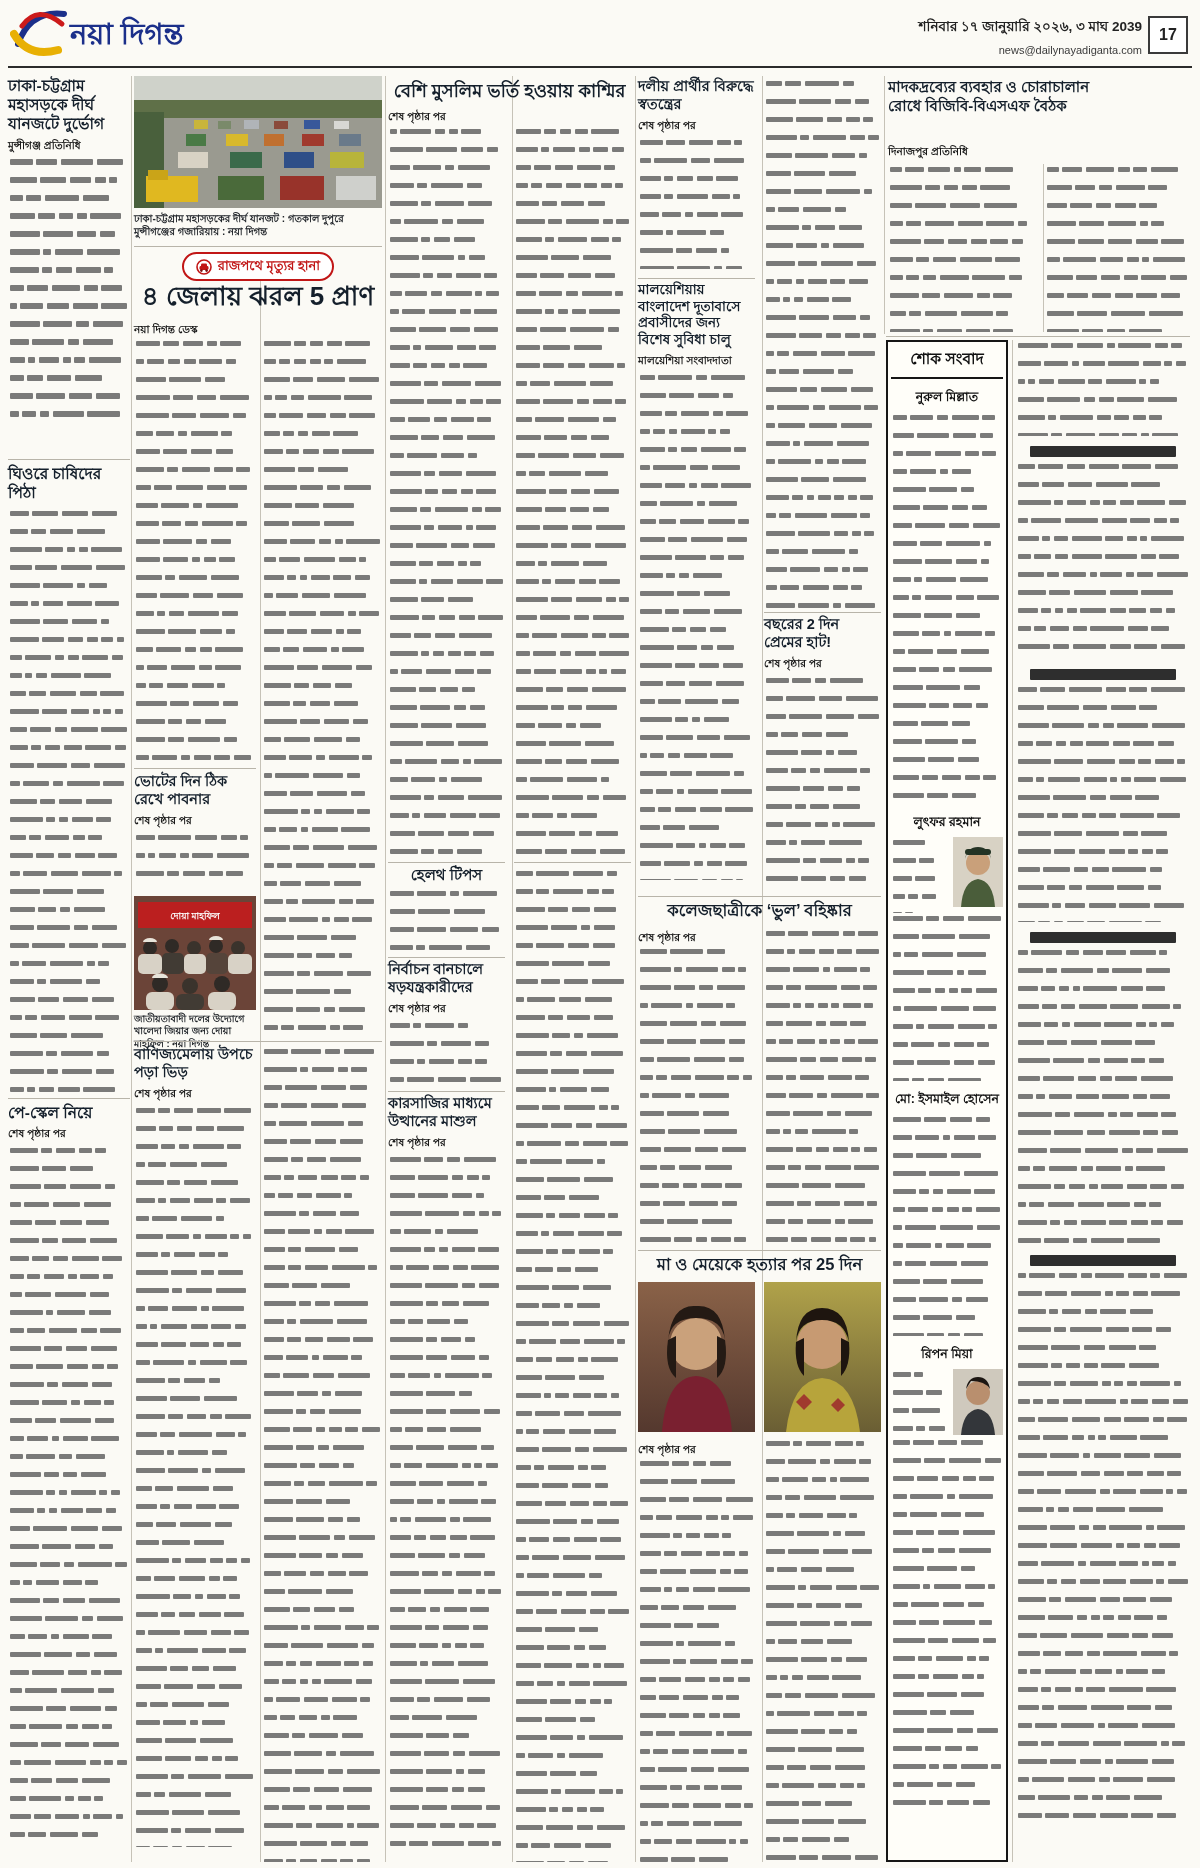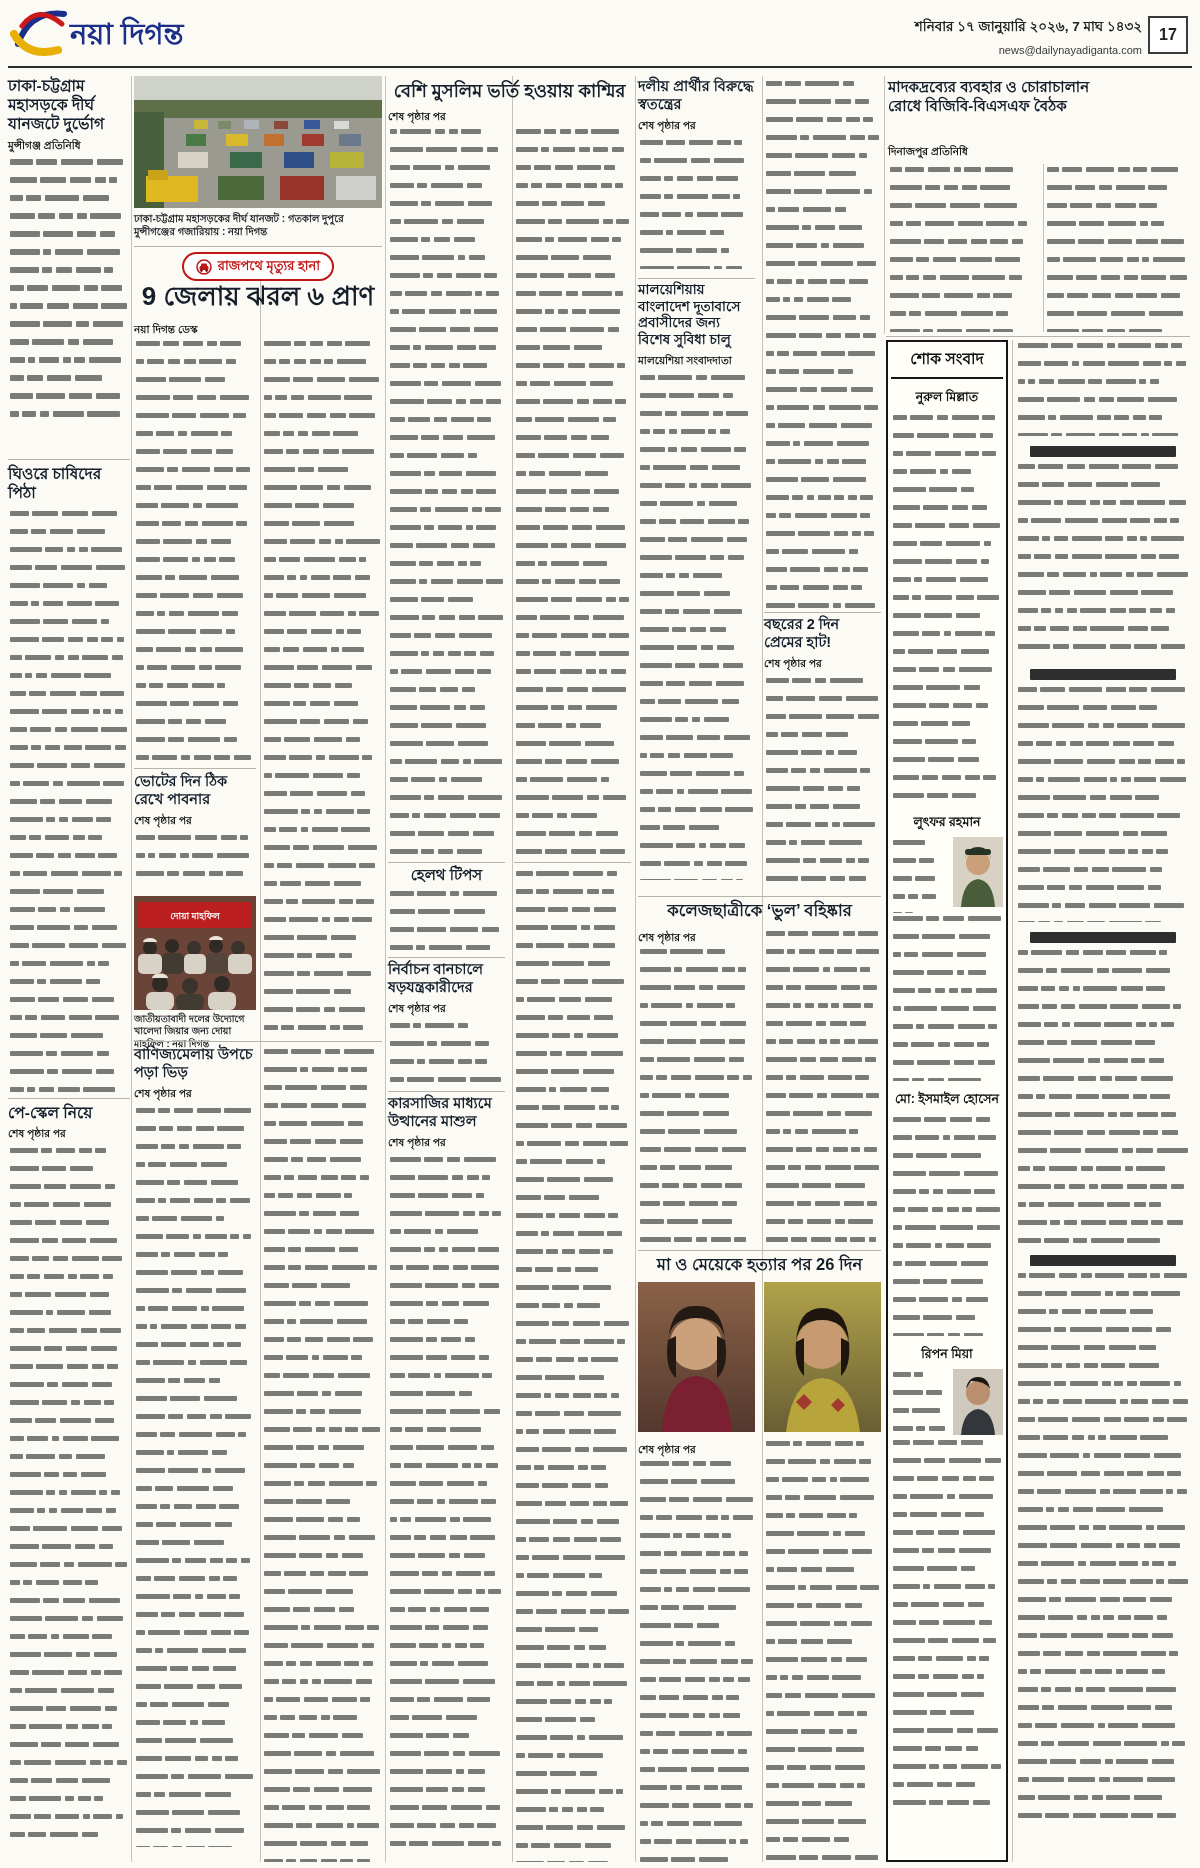--- a/index.html
+++ b/index.html
@@ -41,21 +41,21 @@
   <svg width="210" height="58" viewBox="0 0 210 58">
     <g fill="none" stroke-linecap="round">
       <path d="M8 40 Q20 6 54 10" stroke="#1b2f8a" stroke-width="6"></path>
       <path d="M4 30 Q18 54 48 46" stroke="#e8b004" stroke-width="8"></path>
       <path d="M12 22 Q28 0 52 20" stroke="#cc1a1a" stroke-width="5"></path>
     </g>
     <text x="60" y="40" font-size="29" font-weight="bold" fill="#1b2f8a">নয়া দিগন্ত</text>
   </svg>
 </div>
 <div class="headmeta">
-  <div class="date">শনিবার ১৭ জানুয়ারি ২০২৬, 7 মাঘ ১৪৩২</div>
+  <div class="date">শনিবার ১৭ জানুয়ারি ২০২৬, ৩ মাঘ 2039</div>
   <div class="mail">news@dailynayadiganta.com</div>
 </div>
 <div class="pagebox">17</div>
 <div class="headrule"></div>
 
 <div class="vr" style="left:131px;top:76px;height:1786px;"></div>
 <div class="vr" style="left:260px;top:252px;height:1610px;"></div>
 <div class="vr" style="left:385px;top:76px;height:1786px;"></div>
 <div class="vr" style="left:512px;top:76px;height:1786px;"></div>
 <div class="vr" style="left:635px;top:76px;height:1786px;"></div>
@@ -121,21 +121,21 @@
     <svg width="16" height="16" viewBox="0 0 16 16">
       <circle cx="8" cy="8" r="7" fill="none" stroke="#c11616" stroke-width="1.6"></circle>
       <rect x="3.5" y="7" width="9" height="4" rx="1.4" fill="#c11616"></rect>
       <rect x="5" y="4.6" width="6" height="3.4" rx="1.2" fill="#c11616"></rect>
       <circle cx="5.4" cy="11.6" r="1.3" fill="#7a0d0d"></circle>
         <circle cx="10.6" cy="11.6" r="1.3" fill="#7a0d0d"></circle>
     </svg>
     <span>রাজপথে মৃত্যুর হানা</span>
   </span>
 </div>
-<div class="abs hl center" style="left:134px;top:280px;width:248px;font-size:26px;">9 জেলায় ঝরল ৬ প্রাণ</div>
+<div class="abs hl center" style="left:134px;top:280px;width:248px;font-size:26px;">৪ জেলায় ঝরল 5 প্রাণ</div>
 <div class="abs byline" style="left:134px;top:318px;width:120px;">নয়া দিগন্ত ডেস্ক</div>
 <div class="abs sim" style="left:134px;top:338px;width:120px;height:428px;"><span style="width: 24px;"></span><span style="width: 16px;"></span><span style="width: 20px;"></span><span style="width: 10px;"></span><span style="width: 21px;"></span><span style="width: 8px;"></span><span style="width: 17px;"></span><span style="width: 12px;"></span><span style="width: 12px;"></span><span style="width: 23px;"></span><span style="width: 10px;"></span><span style="width: 30px;"></span><span style="width: 32px;"></span><span style="width: 20px;"></span><span style="width: 34px;"></span><span style="width: 20px;"></span><span style="width: 19px;"></span><span style="width: 29px;"></span><span style="width: 33px;"></span><span style="width: 24px;"></span><span style="width: 29px;"></span><span style="width: 13px;"></span><span style="width: 17px;"></span><span style="width: 18px;"></span><span style="width: 9px;"></span><span style="width: 27px;"></span><span style="width: 11px;"></span><span style="width: 24px;"></span><span style="width: 24px;"></span><span style="width: 21px;"></span><span style="width: 17px;"></span><span style="width: 28px;"></span><span style="width: 11px;"></span><span style="width: 28px;"></span><span style="width: 19px;"></span><span style="width: 14px;"></span><span style="width: 15px;"></span><span style="width: 18px;"></span><span style="width: 27px;"></span><span style="width: 19px;"></span><span style="width: 18px;"></span><span style="width: 22px;"></span><span style="width: 28px;"></span><span style="width: 9px;"></span><span style="width: 32px;"></span><span style="width: 23px;"></span><span style="width: 19px;"></span><span style="width: 13px;"></span><span style="width: 31px;"></span><span style="width: 11px;"></span><span style="width: 24px;"></span><span style="width: 29px;"></span><span style="width: 11px;"></span><span style="width: 20px;"></span><span style="width: 24px;"></span><span style="width: 25px;"></span><span style="width: 8px;"></span><span style="width: 12px;"></span><span style="width: 16px;"></span><span style="width: 26px;"></span><span style="width: 10px;"></span><span style="width: 28px;"></span><span style="width: 28px;"></span><span style="width: 21px;"></span><span style="width: 29px;"></span><span style="width: 20px;"></span><span style="width: 26px;"></span><span style="width: 18px;"></span><span style="width: 8px;"></span><span style="width: 15px;"></span><span style="width: 31px;"></span><span style="width: 16px;"></span><span style="width: 29px;"></span><span style="width: 28px;"></span><span style="width: 22px;"></span><span style="width: 9px;"></span><span style="width: 17px;"></span><span style="width: 25px;"></span><span style="width: 11px;"></span><span style="width: 12px;"></span><span style="width: 28px;"></span><span style="width: 8px;"></span><span style="width: 20px;"></span><span style="width: 24px;"></span><span style="width: 13px;"></span><span style="width: 26px;"></span><span style="width: 10px;"></span><span style="width: 14px;"></span><span style="width: 21px;"></span><span style="width: 22px;"></span><span style="width: 8px;"></span><span style="width: 31px;"></span><span style="width: 19px;"></span><span style="width: 26px;"></span><span style="width: 15px;"></span><span style="width: 29px;"></span><span style="width: 14px;"></span><span style="width: 15px;"></span><span style="width: 21px;"></span><span style="width: 29px;"></span><span style="width: 16px;"></span><span style="width: 32px;"></span><span style="width: 13px;"></span><span style="width: 13px;"></span><span style="width: 25px;"></span><span style="width: 9px;"></span><span style="width: 17px;"></span><span style="width: 16px;"></span><span style="width: 17px;"></span></div>
 <div class="abs sim" style="left:262px;top:338px;width:120px;height:698px;"><span style="width: 27px;"></span><span style="width: 12px;"></span><span style="width: 13px;"></span><span style="width: 15px;"></span><span style="width: 25px;"></span><span style="width: 12px;"></span><span style="width: 11px;"></span><span style="width: 12px;"></span><span style="width: 11px;"></span><span style="width: 9px;"></span><span style="width: 29px;"></span><span style="width: 26px;"></span><span style="width: 20px;"></span><span style="width: 28px;"></span><span style="width: 30px;"></span><span style="width: 8px;"></span><span style="width: 12px;"></span><span style="width: 13px;"></span><span style="width: 33px;"></span><span style="width: 28px;"></span><span style="width: 12px;"></span><span style="width: 24px;"></span><span style="width: 19px;"></span><span style="width: 16px;"></span><span style="width: 26px;"></span><span style="width: 16px;"></span><span style="width: 11px;"></span><span style="width: 10px;"></span><span style="width: 18px;"></span><span style="width: 25px;"></span><span style="width: 19px;"></span><span style="width: 13px;"></span><span style="width: 16px;"></span><span style="width: 16px;"></span><span style="width: 32px;"></span><span style="width: 31px;"></span><span style="width: 16px;"></span><span style="width: 30px;"></span><span style="width: 33px;"></span><span style="width: 23px;"></span><span style="width: 13px;"></span><span style="width: 27px;"></span><span style="width: 28px;"></span><span style="width: 24px;"></span><span style="width: 31px;"></span><span style="width: 25px;"></span><span style="width: 28px;"></span><span style="width: 30px;"></span><span style="width: 23px;"></span><span style="width: 25px;"></span><span style="width: 12px;"></span><span style="width: 8px;"></span><span style="width: 34px;"></span><span style="width: 12px;"></span><span style="width: 21px;"></span><span style="width: 31px;"></span><span style="width: 17px;"></span><span style="width: 7px;"></span><span style="width: 20px;"></span><span style="width: 9px;"></span><span style="width: 7px;"></span><span style="width: 19px;"></span><span style="width: 18px;"></span><span style="width: 15px;"></span><span style="width: 9px;"></span><span style="width: 22px;"></span><span style="width: 28px;"></span><span style="width: 32px;"></span><span style="width: 22px;"></span><span style="width: 27px;"></span><span style="width: 24px;"></span><span style="width: 8px;"></span><span style="width: 20px;"></span><span style="width: 20px;"></span><span style="width: 20px;"></span><span style="width: 21px;"></span><span style="width: 8px;"></span><span style="width: 14px;"></span><span style="width: 16px;"></span><span style="width: 16px;"></span><span style="width: 24px;"></span><span style="width: 8px;"></span><span style="width: 22px;"></span><span style="width: 30px;"></span><span style="width: 21px;"></span><span style="width: 30px;"></span><span style="width: 16px;"></span><span style="width: 27px;"></span><span style="width: 15px;"></span><span style="width: 18px;"></span><span style="width: 17px;"></span><span style="width: 26px;"></span><span style="width: 13px;"></span><span style="width: 20px;"></span><span style="width: 24px;"></span><span style="width: 33px;"></span><span style="width: 20px;"></span><span style="width: 25px;"></span><span style="width: 15px;"></span><span style="width: 17px;"></span><span style="width: 26px;"></span><span style="width: 28px;"></span><span style="width: 14px;"></span><span style="width: 22px;"></span><span style="width: 23px;"></span><span style="width: 9px;"></span><span style="width: 30px;"></span><span style="width: 10px;"></span><span style="width: 8px;"></span><span style="width: 34px;"></span><span style="width: 30px;"></span><span style="width: 13px;"></span><span style="width: 23px;"></span><span style="width: 23px;"></span><span style="width: 30px;"></span><span style="width: 14px;"></span><span style="width: 34px;"></span><span style="width: 9px;"></span><span style="width: 8px;"></span><span style="width: 28px;"></span><span style="width: 13px;"></span><span style="width: 12px;"></span><span style="width: 18px;"></span><span style="width: 7px;"></span><span style="width: 26px;"></span><span style="width: 29px;"></span><span style="width: 26px;"></span><span style="width: 16px;"></span><span style="width: 31px;"></span><span style="width: 29px;"></span><span style="width: 10px;"></span><span style="width: 15px;"></span><span style="width: 28px;"></span><span style="width: 28px;"></span><span style="width: 16px;"></span><span style="width: 13px;"></span><span style="width: 21px;"></span><span style="width: 25px;"></span><span style="width: 27px;"></span><span style="width: 19px;"></span><span style="width: 12px;"></span><span style="width: 33px;"></span><span style="width: 14px;"></span><span style="width: 18px;"></span><span style="width: 22px;"></span><span style="width: 29px;"></span><span style="width: 8px;"></span><span style="width: 15px;"></span><span style="width: 20px;"></span><span style="width: 30px;"></span><span style="width: 30px;"></span><span style="width: 25px;"></span><span style="width: 30px;"></span><span style="width: 15px;"></span><span style="width: 19px;"></span><span style="width: 13px;"></span><span style="width: 30px;"></span><span style="width: 13px;"></span><span style="width: 29px;"></span><span style="width: 24px;"></span><span style="width: 29px;"></span><span style="width: 34px;"></span><span style="width: 17px;"></span><span style="width: 29px;"></span><span style="width: 24px;"></span><span style="width: 11px;"></span><span style="width: 26px;"></span><span style="width: 14px;"></span><span style="width: 13px;"></span><span style="width: 28px;"></span><span style="width: 10px;"></span><span style="width: 20px;"></span></div>
 
 <div class="hr" style="left:134px;top:768px;width:122px;"></div>
 <div class="abs" style="left:134px;top:773px;width:121px;">
   <div class="hl" style="font-size:14.5px;">ভোটের দিন ঠিক রেখে পাবনার</div>
   <div class="byline">শেষ পৃষ্ঠার পর</div>
   <div class="sim" style="height:56px;"><span style="width: 19px;"></span><span style="width: 33px;"></span><span style="width: 22px;"></span><span style="width: 16px;"></span><span style="width: 8px;"></span><span style="width: 9px;"></span><span style="width: 7px;"></span><span style="width: 17px;"></span><span style="width: 9px;"></span><span style="width: 21px;"></span><span style="width: 32px;"></span><span style="width: 28px;"></span><span style="width: 12px;"></span><span style="width: 22px;"></span><span style="width: 14px;"></span><span style="width: 17px;"></span></div>
 </div>
@@ -222,21 +222,21 @@
   <div class="sim" style="height:212px;"><span style="width: 23px;"></span><span style="width: 19px;"></span><span style="width: 11px;"></span><span style="width: 33px;"></span><span style="width: 17px;"></span><span style="width: 29px;"></span><span style="width: 23px;"></span><span style="width: 32px;"></span><span style="width: 20px;"></span><span style="width: 33px;"></span><span style="width: 28px;"></span><span style="width: 21px;"></span><span style="width: 12px;"></span><span style="width: 17px;"></span><span style="width: 20px;"></span><span style="width: 22px;"></span><span style="width: 32px;"></span><span style="width: 21px;"></span><span style="width: 8px;"></span><span style="width: 19px;"></span><span style="width: 22px;"></span><span style="width: 15px;"></span><span style="width: 10px;"></span><span style="width: 33px;"></span><span style="width: 10px;"></span><span style="width: 34px;"></span><span style="width: 21px;"></span><span style="width: 15px;"></span><span style="width: 13px;"></span><span style="width: 26px;"></span><span style="width: 11px;"></span><span style="width: 19px;"></span><span style="width: 27px;"></span><span style="width: 17px;"></span><span style="width: 25px;"></span><span style="width: 13px;"></span><span style="width: 8px;"></span><span style="width: 32px;"></span><span style="width: 20px;"></span><span style="width: 8px;"></span><span style="width: 24px;"></span><span style="width: 33px;"></span><span style="width: 34px;"></span><span style="width: 13px;"></span><span style="width: 22px;"></span><span style="width: 9px;"></span><span style="width: 11px;"></span><span style="width: 32px;"></span><span style="width: 25px;"></span><span style="width: 15px;"></span><span style="width: 17px;"></span></div>
 </div>
 
 <div class="hr" style="left:638px;top:896px;width:243px;"></div>
 <div class="abs hl center" style="left:638px;top:900px;width:243px;font-size:16.5px;">কলেজছাত্রীকে ‘ভুল’ বহিষ্কার</div>
 <div class="abs byline" style="left:638px;top:926px;">শেষ পৃষ্ঠার পর</div>
 <div class="abs sim" style="left:638px;top:946px;width:117px;height:300px;"><span style="width: 27px;"></span><span style="width: 33px;"></span><span style="width: 18px;"></span><span style="width: 31px;"></span><span style="width: 8px;"></span><span style="width: 32px;"></span><span style="width: 13px;"></span><span style="width: 8px;"></span><span style="width: 31px;"></span><span style="width: 21px;"></span><span style="width: 14px;"></span><span style="width: 28px;"></span><span style="width: 8px;"></span><span style="width: 31px;"></span><span style="width: 7px;"></span><span style="width: 26px;"></span><span style="width: 9px;"></span><span style="width: 27px;"></span><span style="width: 27px;"></span><span style="width: 15px;"></span><span style="width: 26px;"></span><span style="width: 24px;"></span><span style="width: 29px;"></span><span style="width: 25px;"></span><span style="width: 16px;"></span><span style="width: 14px;"></span><span style="width: 33px;"></span><span style="width: 31px;"></span><span style="width: 15px;"></span><span style="width: 13px;"></span><span style="width: 11px;"></span><span style="width: 20px;"></span><span style="width: 29px;"></span><span style="width: 12px;"></span><span style="width: 9px;"></span><span style="width: 9px;"></span><span style="width: 29px;"></span><span style="width: 10px;"></span><span style="width: 30px;"></span><span style="width: 24px;"></span><span style="width: 32px;"></span><span style="width: 26px;"></span><span style="width: 25px;"></span><span style="width: 32px;"></span><span style="width: 33px;"></span><span style="width: 21px;"></span><span style="width: 27px;"></span><span style="width: 23px;"></span><span style="width: 24px;"></span><span style="width: 17px;"></span><span style="width: 15px;"></span><span style="width: 22px;"></span><span style="width: 27px;"></span><span style="width: 19px;"></span><span style="width: 17px;"></span><span style="width: 14px;"></span><span style="width: 21px;"></span><span style="width: 17px;"></span><span style="width: 20px;"></span><span style="width: 22px;"></span><span style="width: 29px;"></span><span style="width: 15px;"></span><span style="width: 24px;"></span><span style="width: 31px;"></span><span style="width: 30px;"></span><span style="width: 31px;"></span><span style="width: 18px;"></span><span style="width: 11px;"></span><span style="width: 20px;"></span><span style="width: 12px;"></span></div>
 <div class="abs sim" style="left:764px;top:928px;width:117px;height:318px;"><span style="width: 19px;"></span><span style="width: 20px;"></span><span style="width: 27px;"></span><span style="width: 12px;"></span><span style="width: 20px;"></span><span style="width: 18px;"></span><span style="width: 8px;"></span><span style="width: 16px;"></span><span style="width: 15px;"></span><span style="width: 15px;"></span><span style="width: 23px;"></span><span style="width: 24px;"></span><span style="width: 26px;"></span><span style="width: 7px;"></span><span style="width: 23px;"></span><span style="width: 10px;"></span><span style="width: 17px;"></span><span style="width: 15px;"></span><span style="width: 32px;"></span><span style="width: 19px;"></span><span style="width: 14px;"></span><span style="width: 24px;"></span><span style="width: 8px;"></span><span style="width: 9px;"></span><span style="width: 10px;"></span><span style="width: 8px;"></span><span style="width: 18px;"></span><span style="width: 9px;"></span><span style="width: 17px;"></span><span style="width: 26px;"></span><span style="width: 10px;"></span><span style="width: 17px;"></span><span style="width: 16px;"></span><span style="width: 10px;"></span><span style="width: 14px;"></span><span style="width: 18px;"></span><span style="width: 8px;"></span><span style="width: 10px;"></span><span style="width: 11px;"></span><span style="width: 20px;"></span><span style="width: 31px;"></span><span style="width: 16px;"></span><span style="width: 18px;"></span><span style="width: 20px;"></span><span style="width: 11px;"></span><span style="width: 17px;"></span><span style="width: 10px;"></span><span style="width: 24px;"></span><span style="width: 24px;"></span><span style="width: 14px;"></span><span style="width: 20px;"></span><span style="width: 24px;"></span><span style="width: 10px;"></span><span style="width: 32px;"></span><span style="width: 13px;"></span><span style="width: 24px;"></span><span style="width: 30px;"></span><span style="width: 14px;"></span><span style="width: 27px;"></span><span style="width: 14px;"></span><span style="width: 8px;"></span><span style="width: 13px;"></span><span style="width: 34px;"></span><span style="width: 9px;"></span><span style="width: 27px;"></span><span style="width: 16px;"></span><span style="width: 13px;"></span><span style="width: 15px;"></span><span style="width: 9px;"></span><span style="width: 13px;"></span><span style="width: 19px;"></span><span style="width: 13px;"></span><span style="width: 16px;"></span><span style="width: 26px;"></span><span style="width: 25px;"></span><span style="width: 33px;"></span><span style="width: 29px;"></span><span style="width: 30px;"></span><span style="width: 28px;"></span><span style="width: 14px;"></span><span style="width: 25px;"></span><span style="width: 20px;"></span><span style="width: 10px;"></span><span style="width: 19px;"></span><span style="width: 15px;"></span><span style="width: 24px;"></span><span style="width: 10px;"></span><span style="width: 25px;"></span><span style="width: 22px;"></span><span style="width: 16px;"></span><span style="width: 20px;"></span><span style="width: 12px;"></span><span style="width: 15px;"></span><span style="width: 7px;"></span></div>
 
 <div class="hr" style="left:638px;top:1250px;width:243px;"></div>
-<div class="abs hl center" style="left:638px;top:1254px;width:243px;font-size:16.5px;">মা ও মেয়েকে হত্যার পর 26 দিন</div>
+<div class="abs hl center" style="left:638px;top:1254px;width:243px;font-size:16.5px;">মা ও মেয়েকে হত্যার পর 25 দিন</div>
 <div class="photo" style="left:638px;top:1282px;width:117px;height:150px;">
   <svg width="117" height="150" viewBox="0 0 117 150">
     <rect width="117" height="150" fill="#7a5a46"></rect>
     <rect width="117" height="150" fill="url(#g1)"></rect>
     <defs>
         <linearGradient id="g1" x1="0" y1="0" x2="0" y2="1">
           <stop offset="0" stop-color="#8a6248"></stop>
           <stop offset="1" stop-color="#54382e"></stop>
         </linearGradient>
       </defs>

